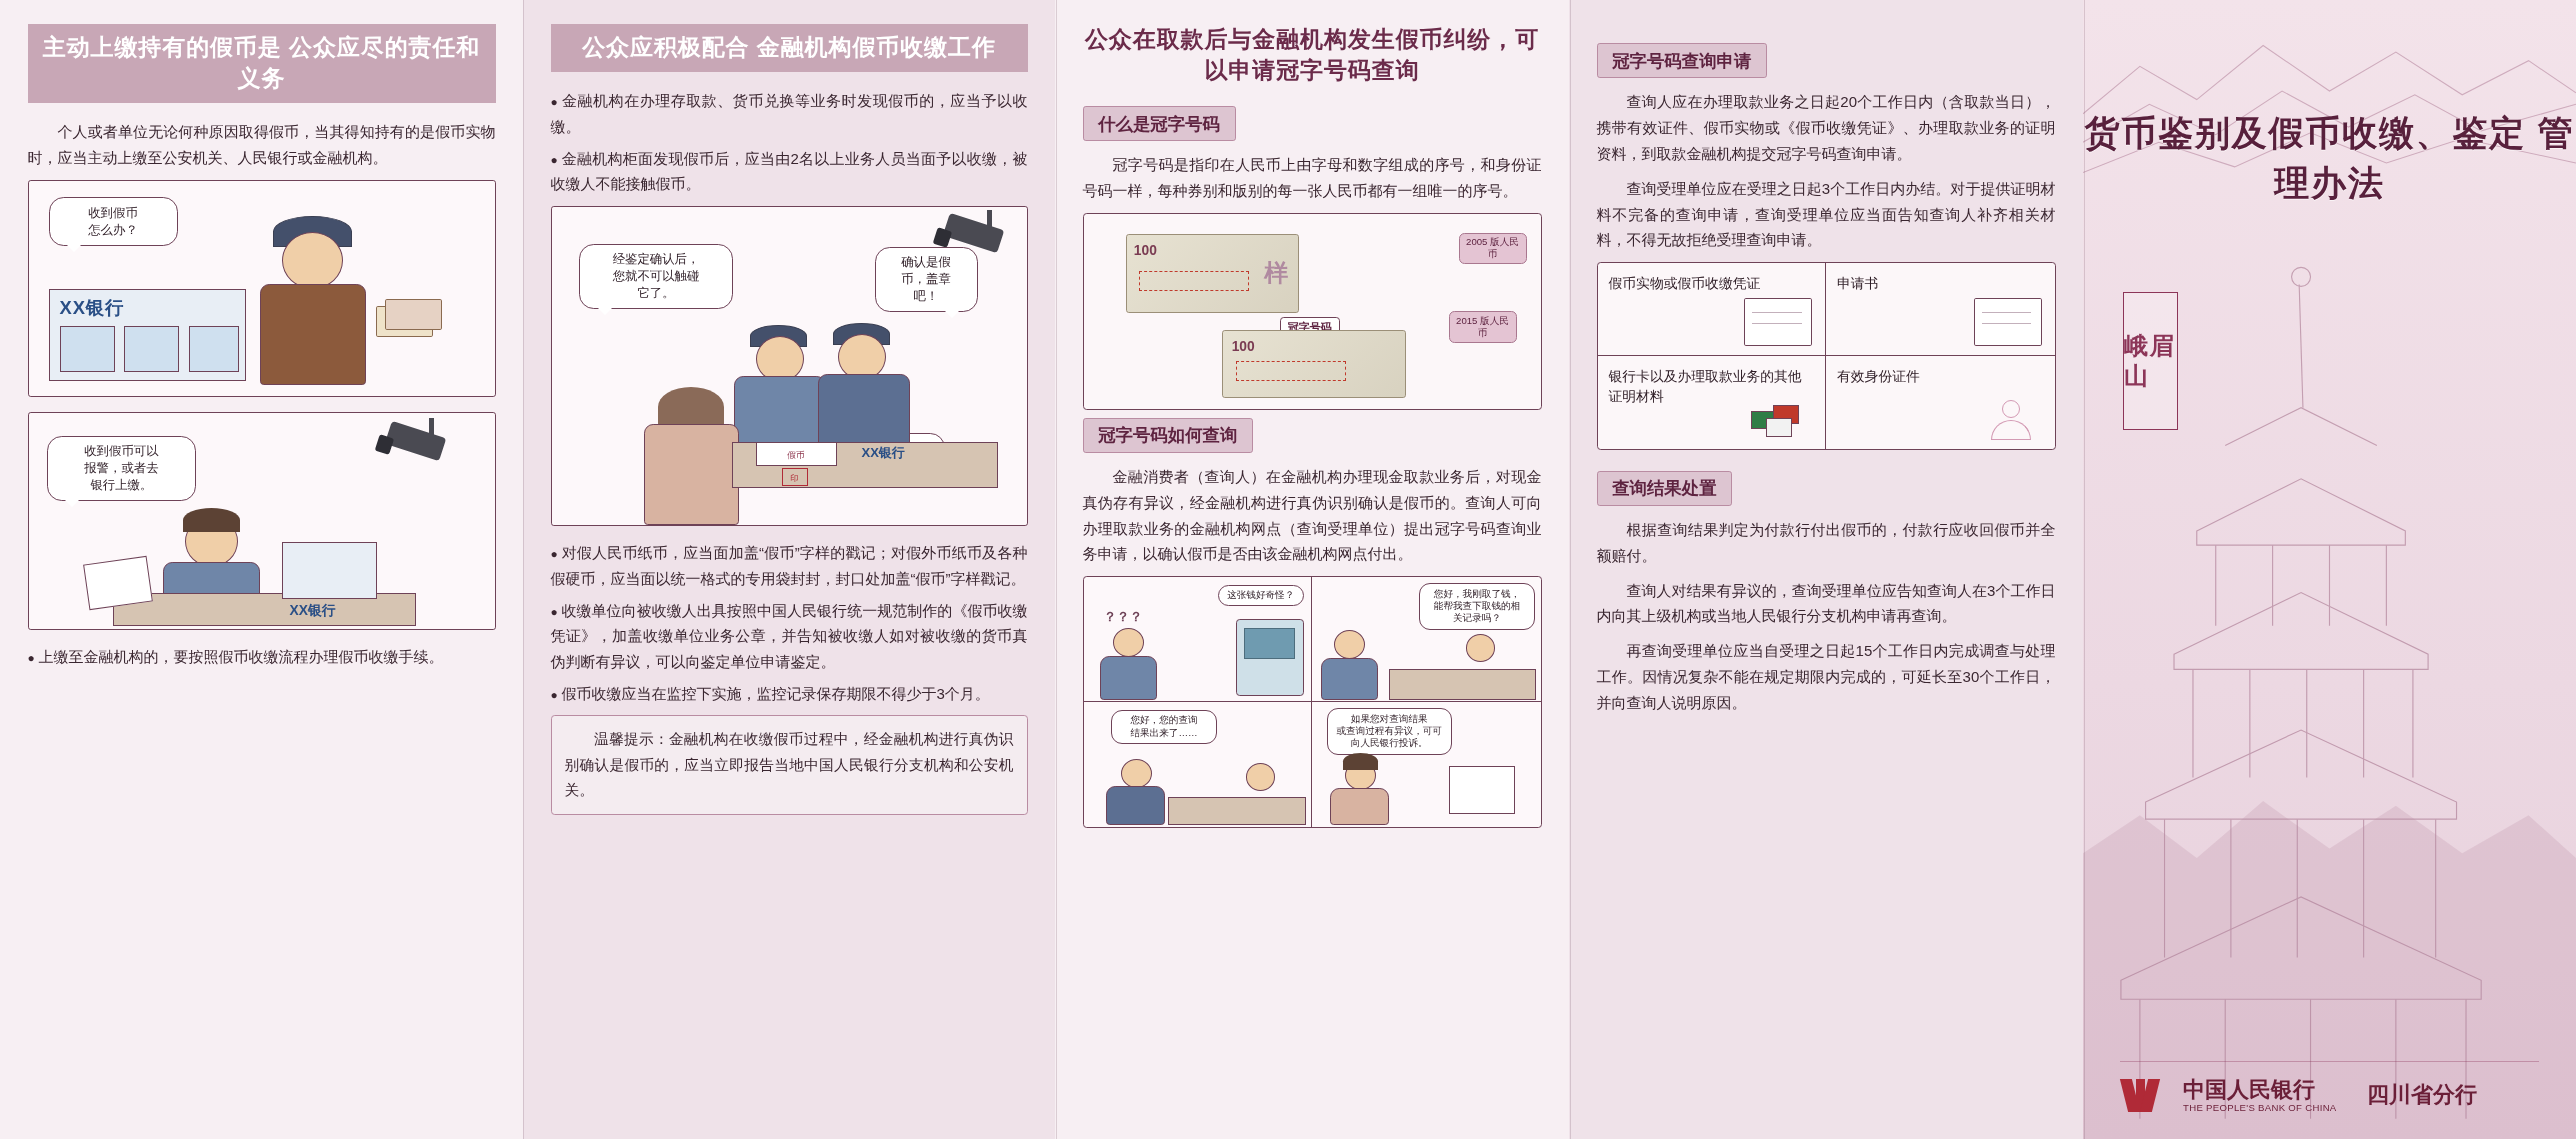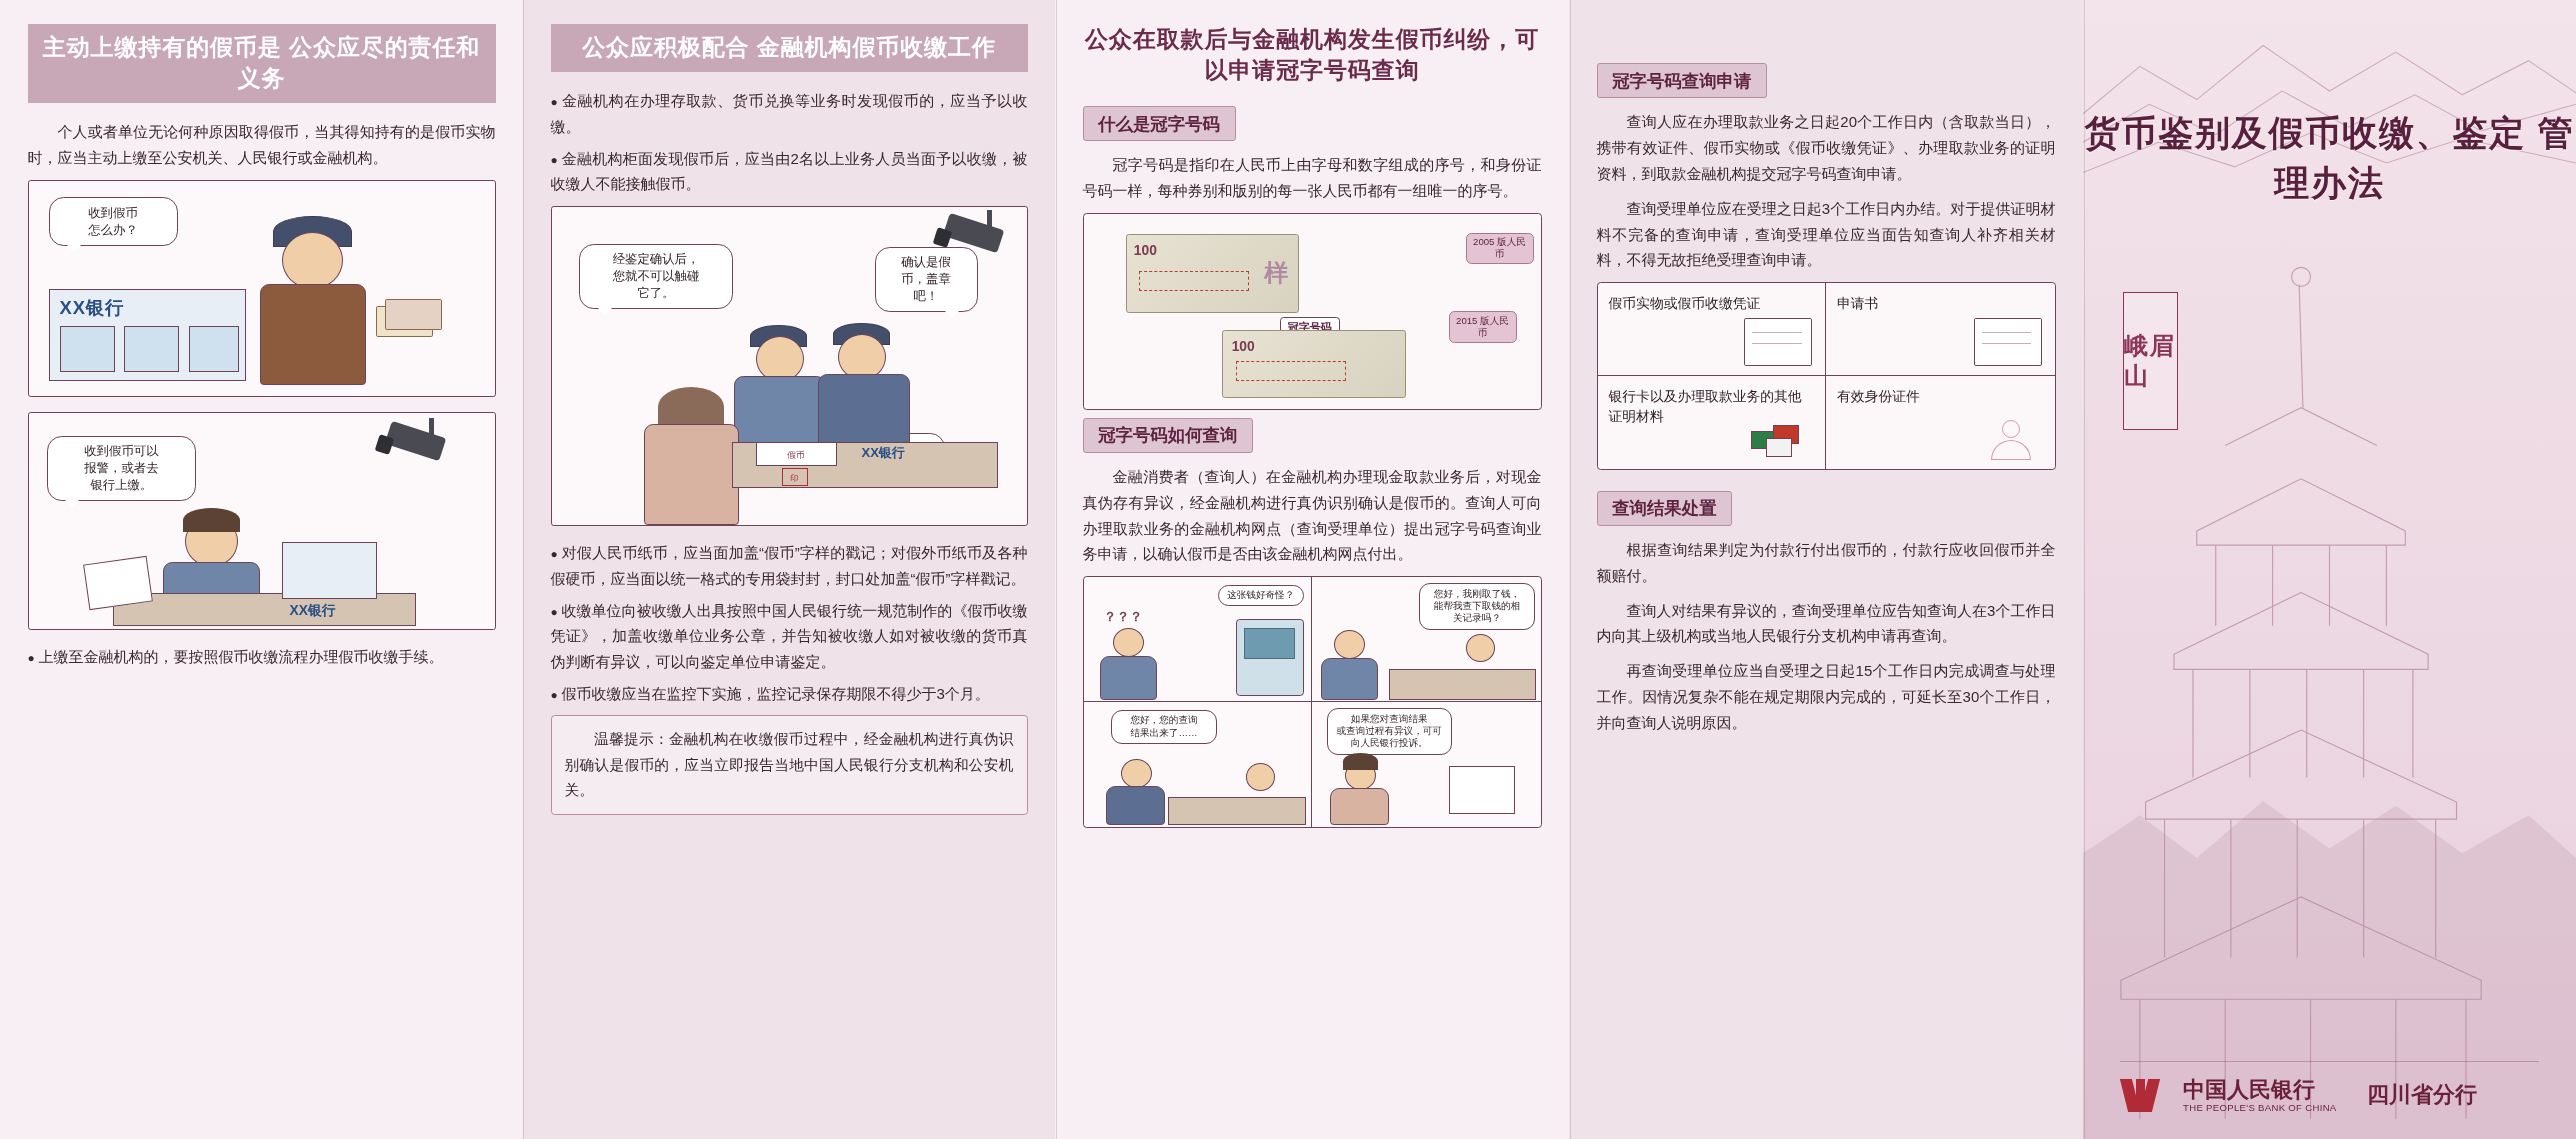--- a/index.html
+++ b/index.html
@@ -371,21 +371,21 @@
     <div class="title-plain">公众在取款后与金融机构发生假币纠纷，可以申请冠字号码查询</div>
 
     <div class="sub-tag">什么是冠字号码</div>
     <p class="body">冠字号码是指印在人民币上由字母和数字组成的序号，和身份证号码一样，每种券别和版别的每一张人民币都有一组唯一的序号。</p>
 
     <div class="moneybox">
       <div class="bill" style="left:42px; top:20px; width:173px; height:79px;">
         <div class="denom" style="left:7.3px; top:7.3px;">100</div>
         <div style="position:absolute;right:9.2px;top:22px;font-size:24px;color:#b08aa0;font-weight:bold;">样</div>
       </div>
-      <div class="tagpink" style="right:7px; top:18.4px; width:68px;">2005
+      <div class="tagpink" style="right:14px; top:18.4px; width:68px;">2005
 版人民币</div>
       <div class="tagwhite" style="left:196px; top:103px;">冠字号码</div>
       <div class="bill" style="left:138px; top:116px; width:184px; height:68px;">
         <div class="denom" style="left:9.2px; top:7.3px;">100</div>
       </div>
       <div class="tagpink" style="right:24px; top:97px; width:68px;">2015
 版人民币</div>
       <div class="dashline" style="left:55px; top:57px; width:110px; height:20px;"></div>
       <div class="dashline" style="left:152px; top:147px; width:110px; height:20px;"></div>
     </div>
@@ -426,21 +426,21 @@
 向人民银行投诉。</div>
         <div class="head" style="left:33px; top:59px; width:31px; height:29px;"></div>
         <div class="hair" style="left:31px; top:51px; width:35px; height:16.5px;"></div>
         <div class="body-sh" style="left:18.4px; top:86px; width:59px; height:37px; background:#d8b3a1;"></div>
         <div style="position:absolute;right:26px;bottom:13px;width:66px;height:48px;background:#fff;border:1.3px solid #6e4257;"></div>
       </div>
     </div>
   </div>
 
   <div class="panel p4">
-    <div class="sub-tag" style="margin-top:39px;font-family:Liberation Mono, monospace;">冠字号码查询申请</div>
+    <div class="sub-tag" style="margin-top:19px;font-family:Liberation Mono, monospace;">冠字号码查询申请</div>
     <p class="body">查询人应在办理取款业务之日起20个工作日内（含取款当日），携带有效证件、假币实物或《假币收缴凭证》、办理取款业务的证明资料，到取款金融机构提交冠字号码查询申请。</p>
     <p class="body">查询受理单位应在受理之日起3个工作日内办结。对于提供证明材料不完备的查询申请，查询受理单位应当面告知查询人补齐相关材料，不得无故拒绝受理查询申请。</p>
 
     <div class="docgrid">
       <div>
         <span>假币实物或假币收缴凭证</span>
         <span class="docpaper"></span>
       </div>
       <div>
         <span>申请书</span>

